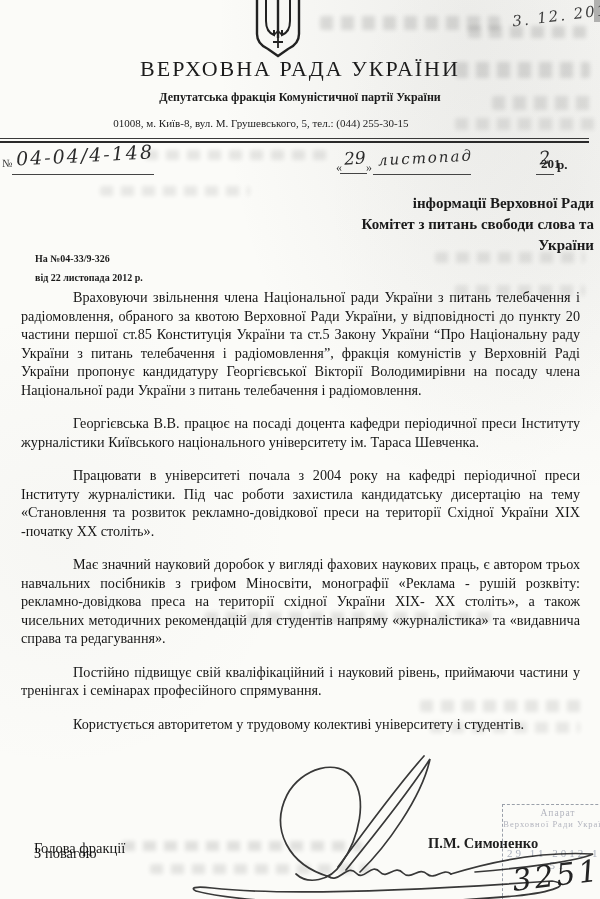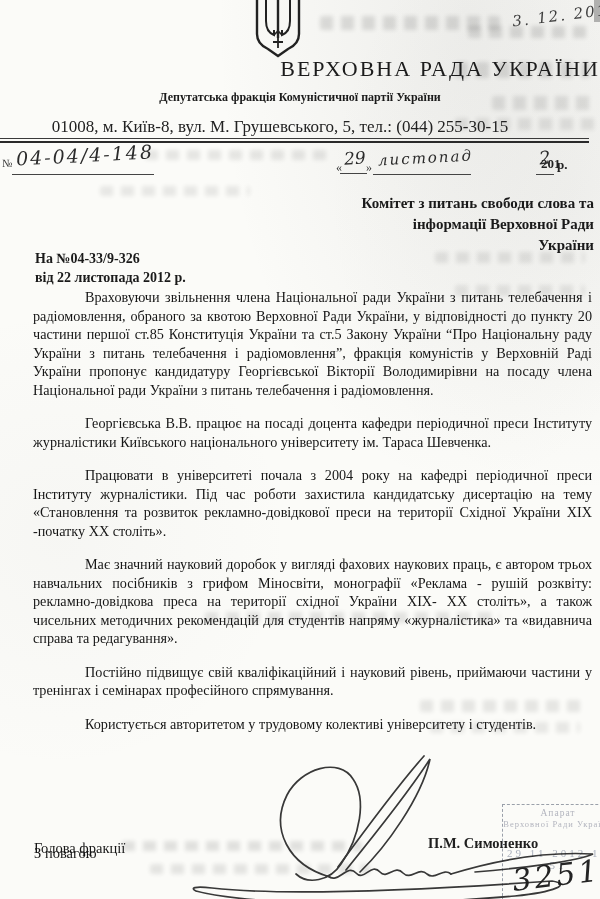--- a/index.html
+++ b/index.html
@@ -7,24 +7,24 @@
     position:relative;width:600px;height:899px;margin:0 auto;overflow:hidden;
     background:
       radial-gradient(ellipse at 78% 2%, rgba(120,120,120,.10), transparent 38%),
       radial-gradient(ellipse at 95% 22%, rgba(140,140,140,.07), transparent 30%),
       radial-gradient(ellipse at 10% 60%, rgba(160,160,160,.05), transparent 30%),
       #fbfbf8;
     font-family:"Liberation Serif", serif;color:#161616;
   }
   .abs{position:absolute;}
   
-  .org-title{left:0;top:56;width:600px;text-align:right;font-size:22px;letter-spacing:2px;color:#1c1c1c;}
+  .org-title{left:0;top:56;width:600px;text-align:center;font-size:22px;letter-spacing:2px;color:#1c1c1c;}
   .org-title{top:56px;}
   .dept{left:0;top:90px;width:600px;text-align:center;font-weight:bold;font-size:12px;color:#1a1a1a;}
-  .addr{left:0;top:117px;width:522px;text-align:center;font-size:17px;color:#222;margin-left:19px;}
+  .addr{left:0;top:117px;width:522px;text-align:center;font-size:11px;color:#222;}
   .rule1{left:0;top:138px;width:589px;height:1px;background:#3a3a3a;}
   .rule2{left:0;top:141px;width:589px;height:2px;background:#2a2a2a;}
   
   .no-sym{left:2px;top:157px;font-size:11px;color:#333;}
   .hand{font-family:"DejaVu Serif", serif;font-style:italic;color:#2b2b2b;}
   .ref-hand{left:16px;top:144px;font-size:19px;letter-spacing:2px;transform:rotate(-3deg);}
   .ref-line{left:12px;top:174px;width:142px;height:1px;background:#444;}
   .q{font-size:12px;color:#333;}
   .qo{left:336px;top:160px;}
   .qc{left:366px;top:160px;}
@@ -32,23 +32,23 @@
   .day-line{left:340px;top:173px;width:27px;height:1px;background:#444;}
   .month-hand{left:378px;top:149px;font-size:15px;letter-spacing:2px;transform:rotate(-3deg);}
   .month-line{left:373px;top:174px;width:98px;height:1px;background:#444;}
   .yr{left:518px;top:156px;font-size:13px;font-weight:bold;color:#222;margin-left:23px;}
   .yr-hand{left:539px;top:147px;font-size:18px;transform:rotate(-6deg);}
   .yr-line{left:536px;top:174px;width:18px;height:1px;background:#444;}
   .r-suf{left:557px;top:157px;font-size:13px;font-weight:bold;color:#222;}
   .note-tr{left:512px;top:6px;font-size:15px;letter-spacing:2px;color:#3d3d3d;transform:rotate(-7deg);white-space:nowrap;}
   
   .addressee{right:6px;top:193px;width:280px;text-align:right;font-weight:bold;font-size:15px;line-height:21px;color:#1a1a1a;}
-  .inreply{left:35px;top:249px;font-weight:bold;font-size:14px;line-height:19px;color:#1a1a1a;font-family:Liberation Serif, serif;}
+  .inreply{left:35px;top:249px;font-weight:bold;font-size:10px;line-height:19px;color:#1a1a1a;font-family:Liberation Serif, serif;}
   
-  .body-text{left:33px;top:288px;width:559px;font-size:14.2px;line-height:18.5px;text-align:justify;color:#161616;}
+  .body-text{left:21px;top:288px;width:559px;font-size:14.2px;line-height:18.5px;text-align:justify;color:#161616;}
   .body-text p{margin:0 0 15px 0;text-indent:52px;}
   .body-text p.no-gap{margin-bottom:0;}
   
   .closing{left:34px;top:806px;font-size:14.5px;margin-top:39px;}
   .position{left:34px;top:840px;font-size:14.5px;}
   .signer{left:428px;top:835px;font-size:14.5px;font-weight:bold;color:#1f1f1f;}
   
   .stamp{left:502px;top:804px;width:110px;height:95px;border:1px dashed #9aa0aa;border-right:none;}
   .stamp-t{position:absolute;width:100%;text-align:center;color:#b2b4be;filter:blur(.4px);letter-spacing:1px;}
   .stamp-l1{top:3px;font-size:9.5px;}
@@ -110,22 +110,22 @@
   <div class="abs day-line"></div>
   <div class="abs q qc">»</div>
   <div class="abs hand month-hand">листопад</div>
   <div class="abs month-line"></div>
   <div class="abs yr">201</div>
   <div class="abs hand yr-hand">2</div>
   <div class="abs yr-line"></div>
   <div class="abs r-suf">р.</div>
 
   <div class="abs addressee">
+    <div>інформації Верховної Ради</div>
     <div>Комітет з питань свободи слова та</div>
-    <div>інформації Верховної Ради</div>
     <div>України</div>
   </div>
 
   <div class="abs inreply">
     <div>На №04-33/9-326</div>
     <div>від  22 листопада 2012 р.</div>
   </div>
 
   <div class="abs body-text">
     <p>Враховуючи  звільнення члена Національної ради України з питань телебачення і радіомовлення, обраного за квотою Верховної Ради України, у відповідності до пункту 20 частини першої ст.85 Конституція України та ст.5 Закону України “Про Національну раду України з питань телебачення і радіомовлення”, фракція  комуністів у Верховній Раді України пропонує кандидатуру Георгієвської Вікторії Володимирівни на посаду члена Національної ради України з питань телебачення і радіомовлення.</p>

